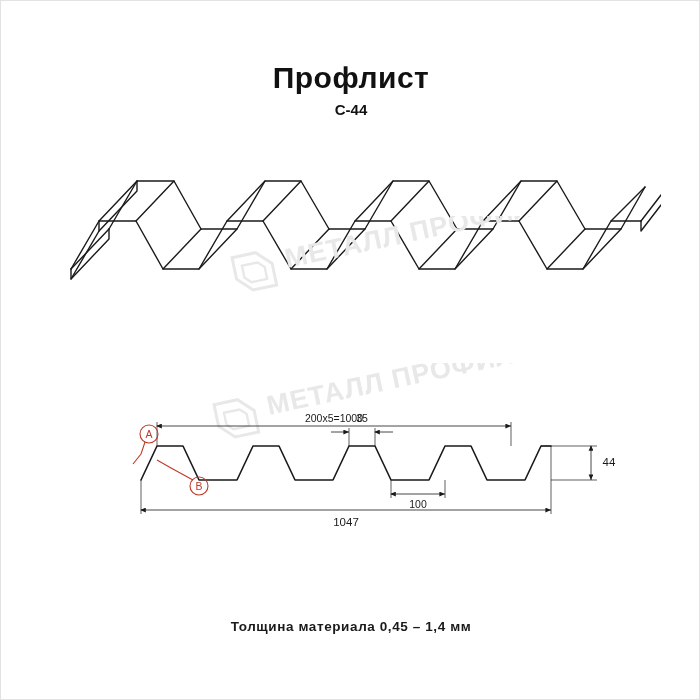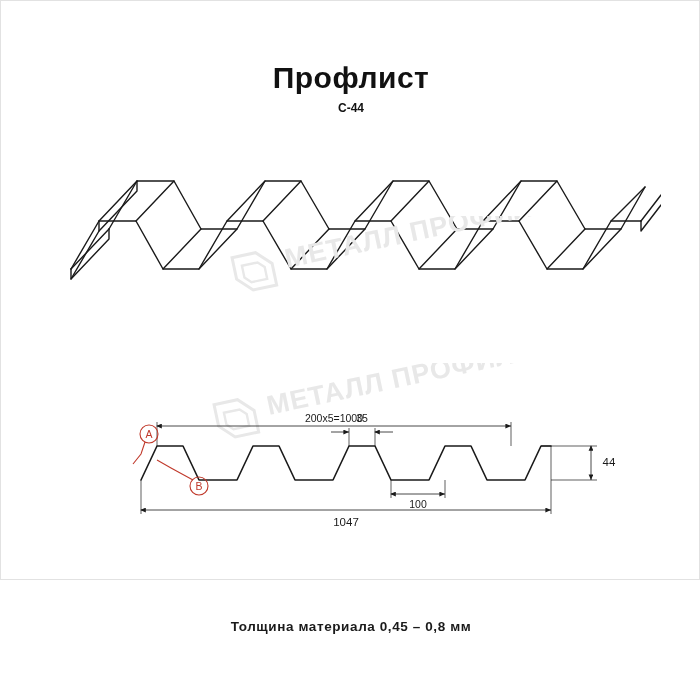--- a/index.html
+++ b/index.html
@@ -10,21 +10,21 @@
     width: 700px;
     height: 700px;
     background: #ffffff;
     font-family: "Liberation Sans", sans-serif;
     color: #1a1a1a;
     overflow: hidden;
   }
   .page {
     position: relative;
     width: 700px;
-    height: 580px;
+    height: 700px;
     box-sizing: border-box;
     border: 1px solid #e2e2e2;
     padding-left: 32px;
   }
   .title {
     position: absolute;
     top: 60px;
     left: 0;
     width: 700px;
     text-align: center;
@@ -32,21 +32,21 @@
     font-weight: bold;
     letter-spacing: 0.5px;
     color: #111111;
   }
   .subtitle {
     position: absolute;
     top: 100px;
     left: 0;
     width: 700px;
     text-align: center;
-    font-size: 12px;
+    font-size: 15px;
     font-weight: bold;
     color: #111111;
   }
   .footnote {
     position: absolute;
     top: 618px;
     left: 0;
     width: 700px;
     text-align: center;
     font-size: 13.5px;
@@ -253,15 +253,15 @@
         <circle cx="98" cy="84" r="9"></circle>
         <path d="M 92 78 L 70 66 L 56 58"></path>
       </g>
       <g font-family="Liberation Sans, sans-serif" font-size="10.5" fill="#c0392b" text-anchor="middle">
         <text x="48" y="36">A</text>
         <text x="98" y="88">B</text>
       </g>
     </svg>
   </div>
 
-  <div class="footnote">Толщина материала 0,45 – 0,8 мм</div>
+  <div class="footnote">Толщина материала 0,45 – 1,4 мм</div>
 
 </div>
 
 </body></html>

